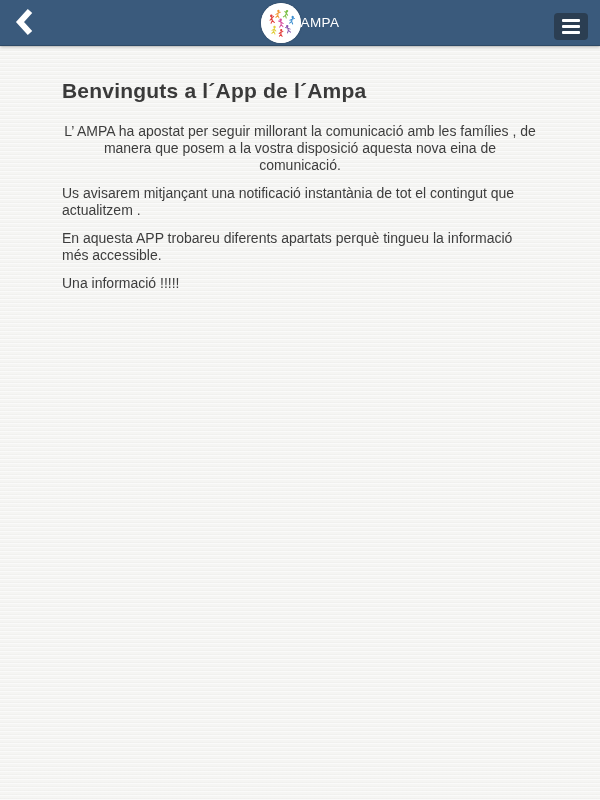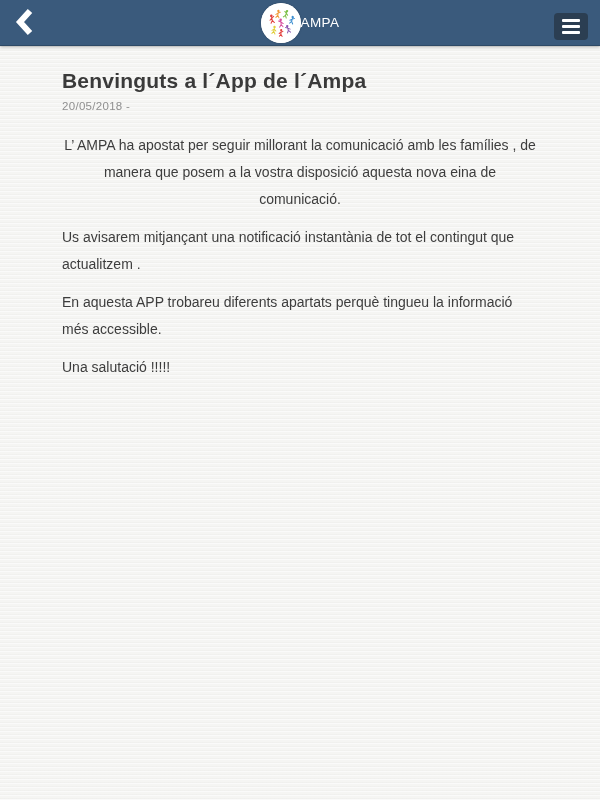--- a/index.html
+++ b/index.html
@@ -73,41 +73,41 @@
   }
   .menu-btn .bar {
     width: 18px; height: 2.5px;
     background: #ffffff;
     border-radius: 1px;
   }
 
   
   .content {
     width: 476px;
-    margin: 8px auto;
+    margin: 18px auto;
     padding-top: 15px;
   }
   .page-title {
     font-size: 21px;
     font-weight: 700;
     color: var(--heading-color, #3a3a3a);
     letter-spacing: 0.2px;
   }
   .article-date {
     margin-top: 7px;
     font-size: 11.5px;
     color: var(--date-color, #8f8f8f);
     letter-spacing: 0.3px;
   }
   .article-body {
     margin-top: 20px;
   }
   .article-body p {
     font-size: 14px;
-    line-height: 27px;
+    line-height: 17px;
     color: var(--text-color, #3d3d3d);
     margin-bottom: 11px;
   }
   .article-body p.centered { text-align: center; }
 </style>
 </head>
 <body>
 
 <header class="app-header">
   <button class="back-btn">
@@ -168,21 +168,20 @@
     <span style="display:flex;flex-direction:column;gap:3.5px;align-items:center;">
       <span class="bar"></span>
         <span class="bar"></span>
         <span class="bar"></span>
     </span>
   </button>
 </header>
 
 <main class="content">
   <h1 class="page-title">Benvinguts a l´App de l´Ampa</h1>
-  <div class="article-date">20/05/2018 -</div>
 
   <div class="article-body">
     <p class="centered">L’ AMPA ha apostat per seguir millorant la comunicació amb les famílies , de manera que posem a la vostra disposició aquesta nova eina de comunicació.</p>
     <p>Us avisarem mitjançant una notificació instantània de tot el contingut que actualitzem .</p>
     <p>En aquesta APP trobareu diferents apartats perquè tingueu la informació més accessible.</p>
-    <p>Una salutació !!!!!</p>
+    <p>Una informació !!!!!</p>
   </div>
 </main>
 
 </body></html>

